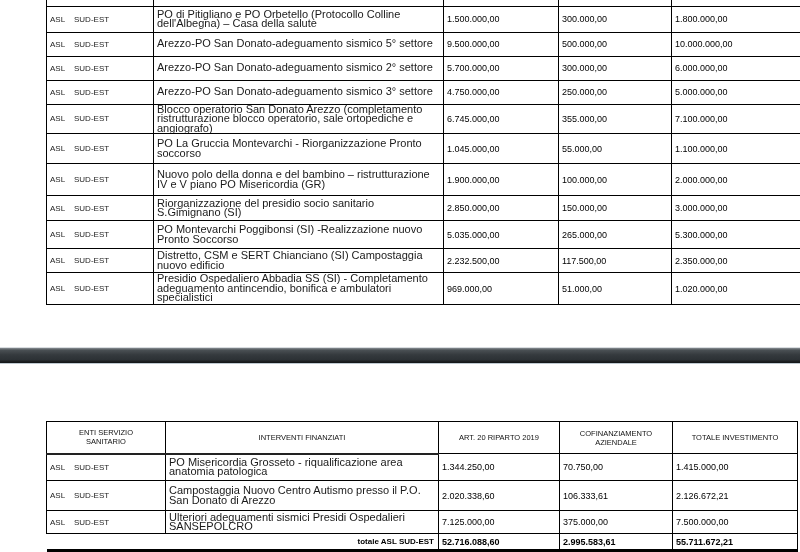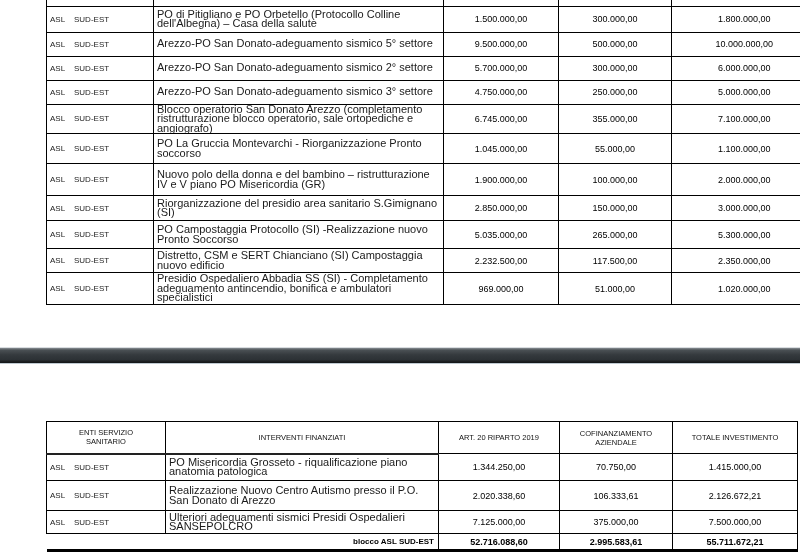--- a/index.html
+++ b/index.html
@@ -21,21 +21,21 @@
   table.bot td.hdr { font-size:7.5px; line-height:9px; text-align:center; color:#111; padding:2px 12px; }
   table.bot tr.hdr-row td:nth-child(1),
   table.bot tr.hdr-row td:nth-child(2) { border-bottom:2px solid #222; }
   table.bot tr.tot td { border-bottom:3px solid #000; font-weight:bold; }
   table.bot tr.tot td.tot-label { border-left:none; text-align:right; font-size:8px; padding-right:4px; }
 
   
   td.ent { font-size:8px; color:#222; }
   td.ent .asl { display:inline-block; width:24px; }
   td.desc { font-size:11px; line-height:9.5px; color:#1a1a1a; padding:2px 3px; }
-  td.amt { font-size:9px; text-align:center; padding-right:3px; white-space:nowrap; color:#000; }
+  td.amt { font-size:9px; text-align:left; padding-right:3px; white-space:nowrap; color:#000; }
 
   
   .separator {
     position:absolute; left:0; top:347px; width:800px; height:17px;
     background:linear-gradient(to bottom,#878d92 0%,#4a5054 14%,#353a3e 45%,#2c3135 78%,#15181a 94%);
     border-top:1px solid #d9dde0;
     border-bottom:1px solid #bfc9d1;
     box-sizing:border-box;
   }
 </style>
@@ -105,28 +105,28 @@
     </tr>
     <tr style="height:32px">
       <td class="ent"><span class="asl">ASL</span><span>SUD-EST</span></td>
       <td class="desc">Nuovo polo della donna e del bambino – ristrutturazione IV e V piano PO Misericordia (GR)</td>
       <td class="amt">1.900.000,00</td>
       <td class="amt">100.000,00</td>
       <td class="amt">2.000.000,00</td>
     </tr>
     <tr style="height:25px">
       <td class="ent"><span class="asl">ASL</span><span>SUD-EST</span></td>
-      <td class="desc">Riorganizzazione del presidio area sanitario S.Gimignano (SI)</td>
+      <td class="desc">Riorganizzazione del presidio socio sanitario S.Gimignano (SI)</td>
       <td class="amt">2.850.000,00</td>
       <td class="amt">150.000,00</td>
       <td class="amt">3.000.000,00</td>
     </tr>
     <tr style="height:28px">
       <td class="ent"><span class="asl">ASL</span><span>SUD-EST</span></td>
-      <td class="desc">PO Campostaggia Protocollo (SI) -Realizzazione nuovo Pronto Soccorso</td>
+      <td class="desc">PO Montevarchi Poggibonsi (SI) -Realizzazione nuovo Pronto Soccorso</td>
       <td class="amt">5.035.000,00</td>
       <td class="amt">265.000,00</td>
       <td class="amt">5.300.000,00</td>
     </tr>
     <tr style="height:24px">
       <td class="ent"><span class="asl">ASL</span><span>SUD-EST</span></td>
       <td class="desc">Distretto, CSM e SERT Chianciano (SI) Campostaggia nuovo edificio</td>
       <td class="amt">2.232.500,00</td>
       <td class="amt">117.500,00</td>
       <td class="amt">2.350.000,00</td>
@@ -154,41 +154,41 @@
     <tbody>
         <tr class="hdr-row" style="height:32px">
       <td class="hdr">ENTI SERVIZIO SANITARIO</td>
       <td class="hdr">INTERVENTI FINANZIATI</td>
       <td class="hdr">ART. 20 RIPARTO 2019</td>
       <td class="hdr">COFINANZIAMENTO AZIENDALE</td>
       <td class="hdr">TOTALE INVESTIMENTO</td>
     </tr>
     <tr style="height:27px">
       <td class="ent"><span class="asl">ASL</span><span>SUD-EST</span></td>
-      <td class="desc">PO Misericordia Grosseto - riqualificazione piano anatomia patologica</td>
+      <td class="desc">PO Misericordia Grosseto - riqualificazione area anatomia patologica</td>
       <td class="amt">1.344.250,00</td>
       <td class="amt">70.750,00</td>
       <td class="amt">1.415.000,00</td>
     </tr>
     <tr style="height:30px">
       <td class="ent"><span class="asl">ASL</span><span>SUD-EST</span></td>
-      <td class="desc">Realizzazione Nuovo Centro Autismo presso il P.O. San Donato di Arezzo</td>
+      <td class="desc">Campostaggia Nuovo Centro Autismo presso il P.O. San Donato di Arezzo</td>
       <td class="amt">2.020.338,60</td>
       <td class="amt">106.333,61</td>
       <td class="amt">2.126.672,21</td>
     </tr>
     <tr style="height:23px">
       <td class="ent"><span class="asl">ASL</span><span>SUD-EST</span></td>
       <td class="desc">Ulteriori adeguamenti sismici Presidi Ospedalieri SANSEPOLCRO</td>
       <td class="amt">7.125.000,00</td>
       <td class="amt">375.000,00</td>
       <td class="amt">7.500.000,00</td>
     </tr>
     <tr class="tot" style="height:17px">
-      <td class="tot-label" colspan="2">blocco ASL SUD-EST</td>
+      <td class="tot-label" colspan="2">totale ASL SUD-EST</td>
       <td class="amt">52.716.088,60</td>
       <td class="amt">2.995.583,61</td>
       <td class="amt">55.711.672,21</td>
     </tr>
   </tbody>
     </table>
 
 </div>
 
 </body></html>

